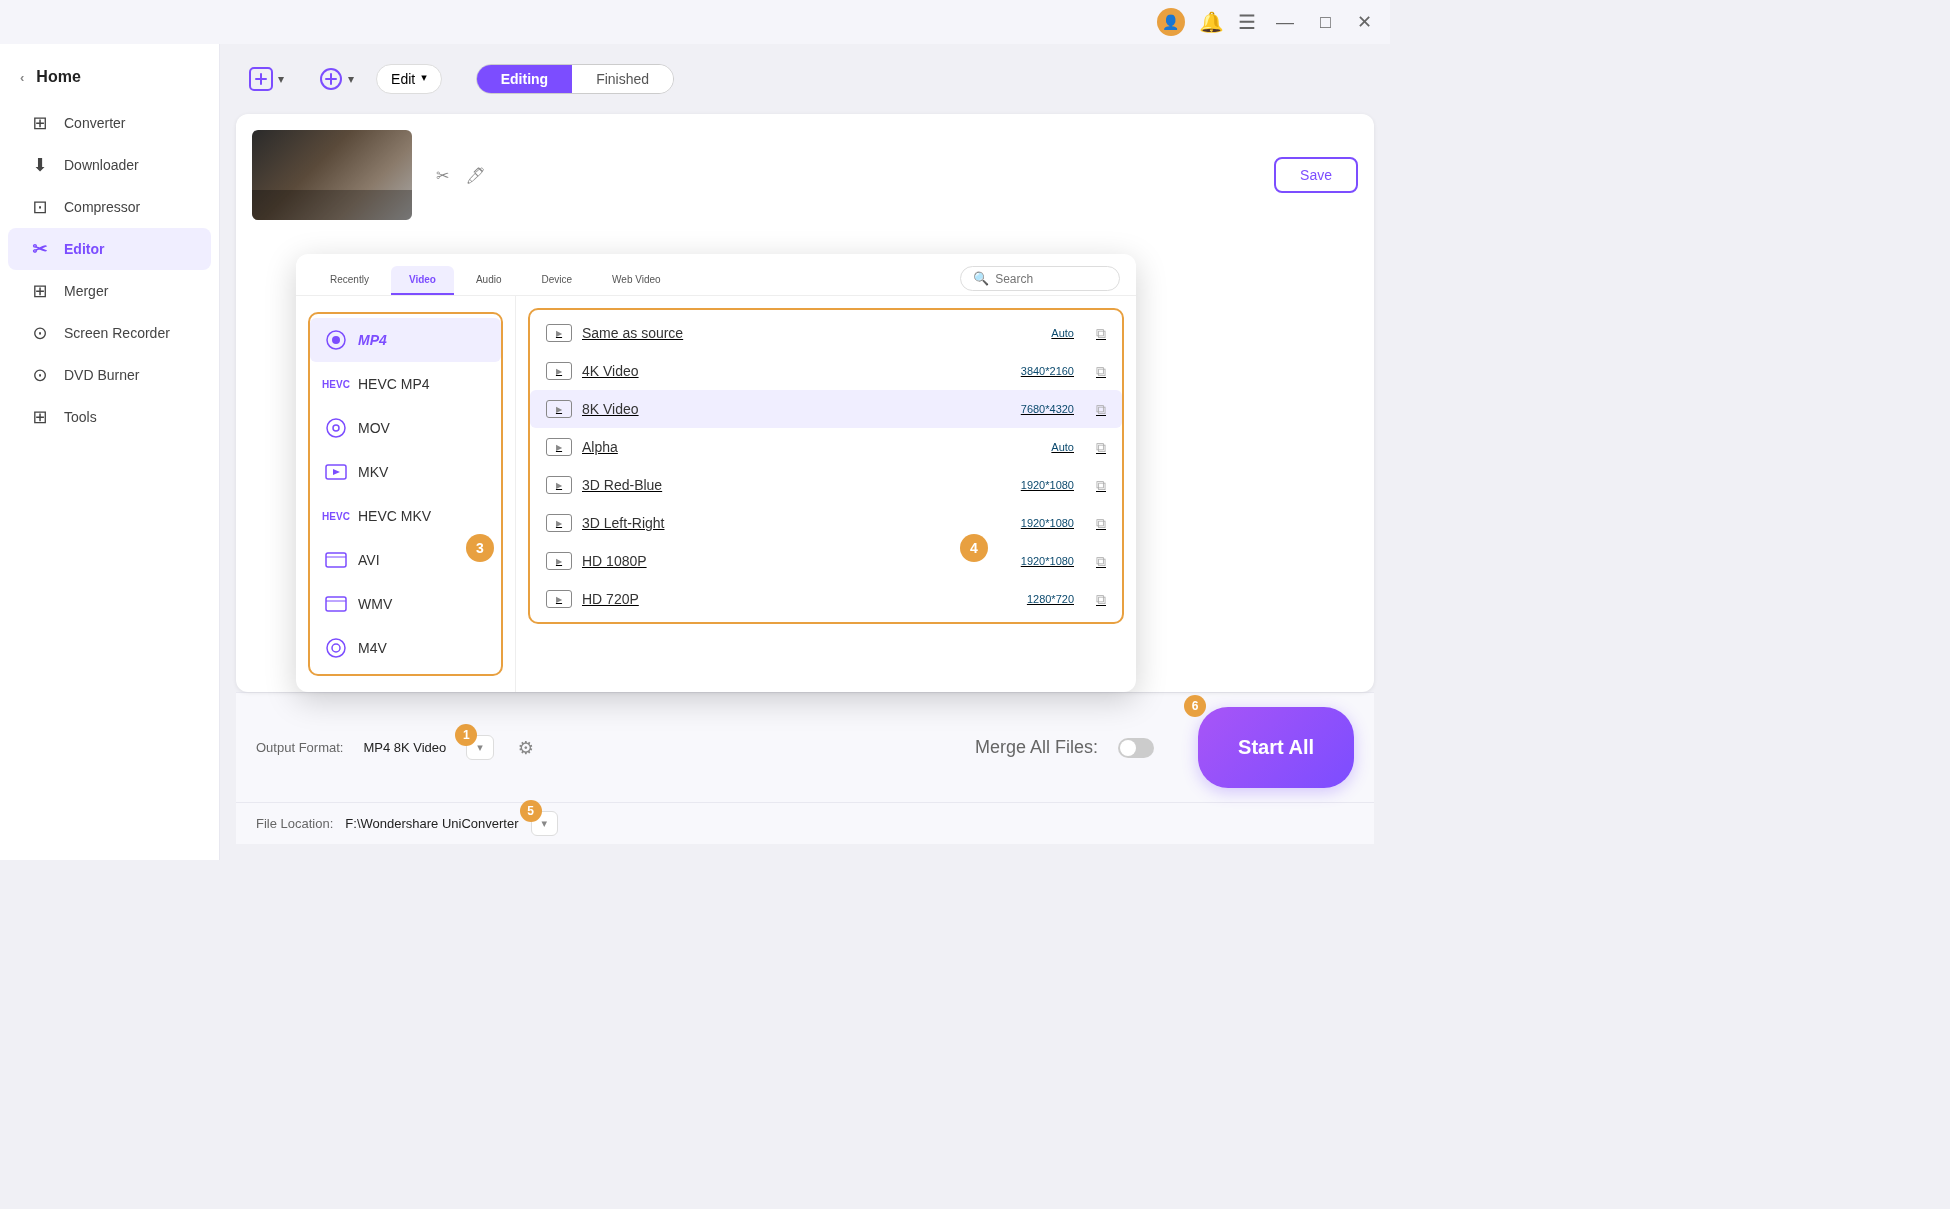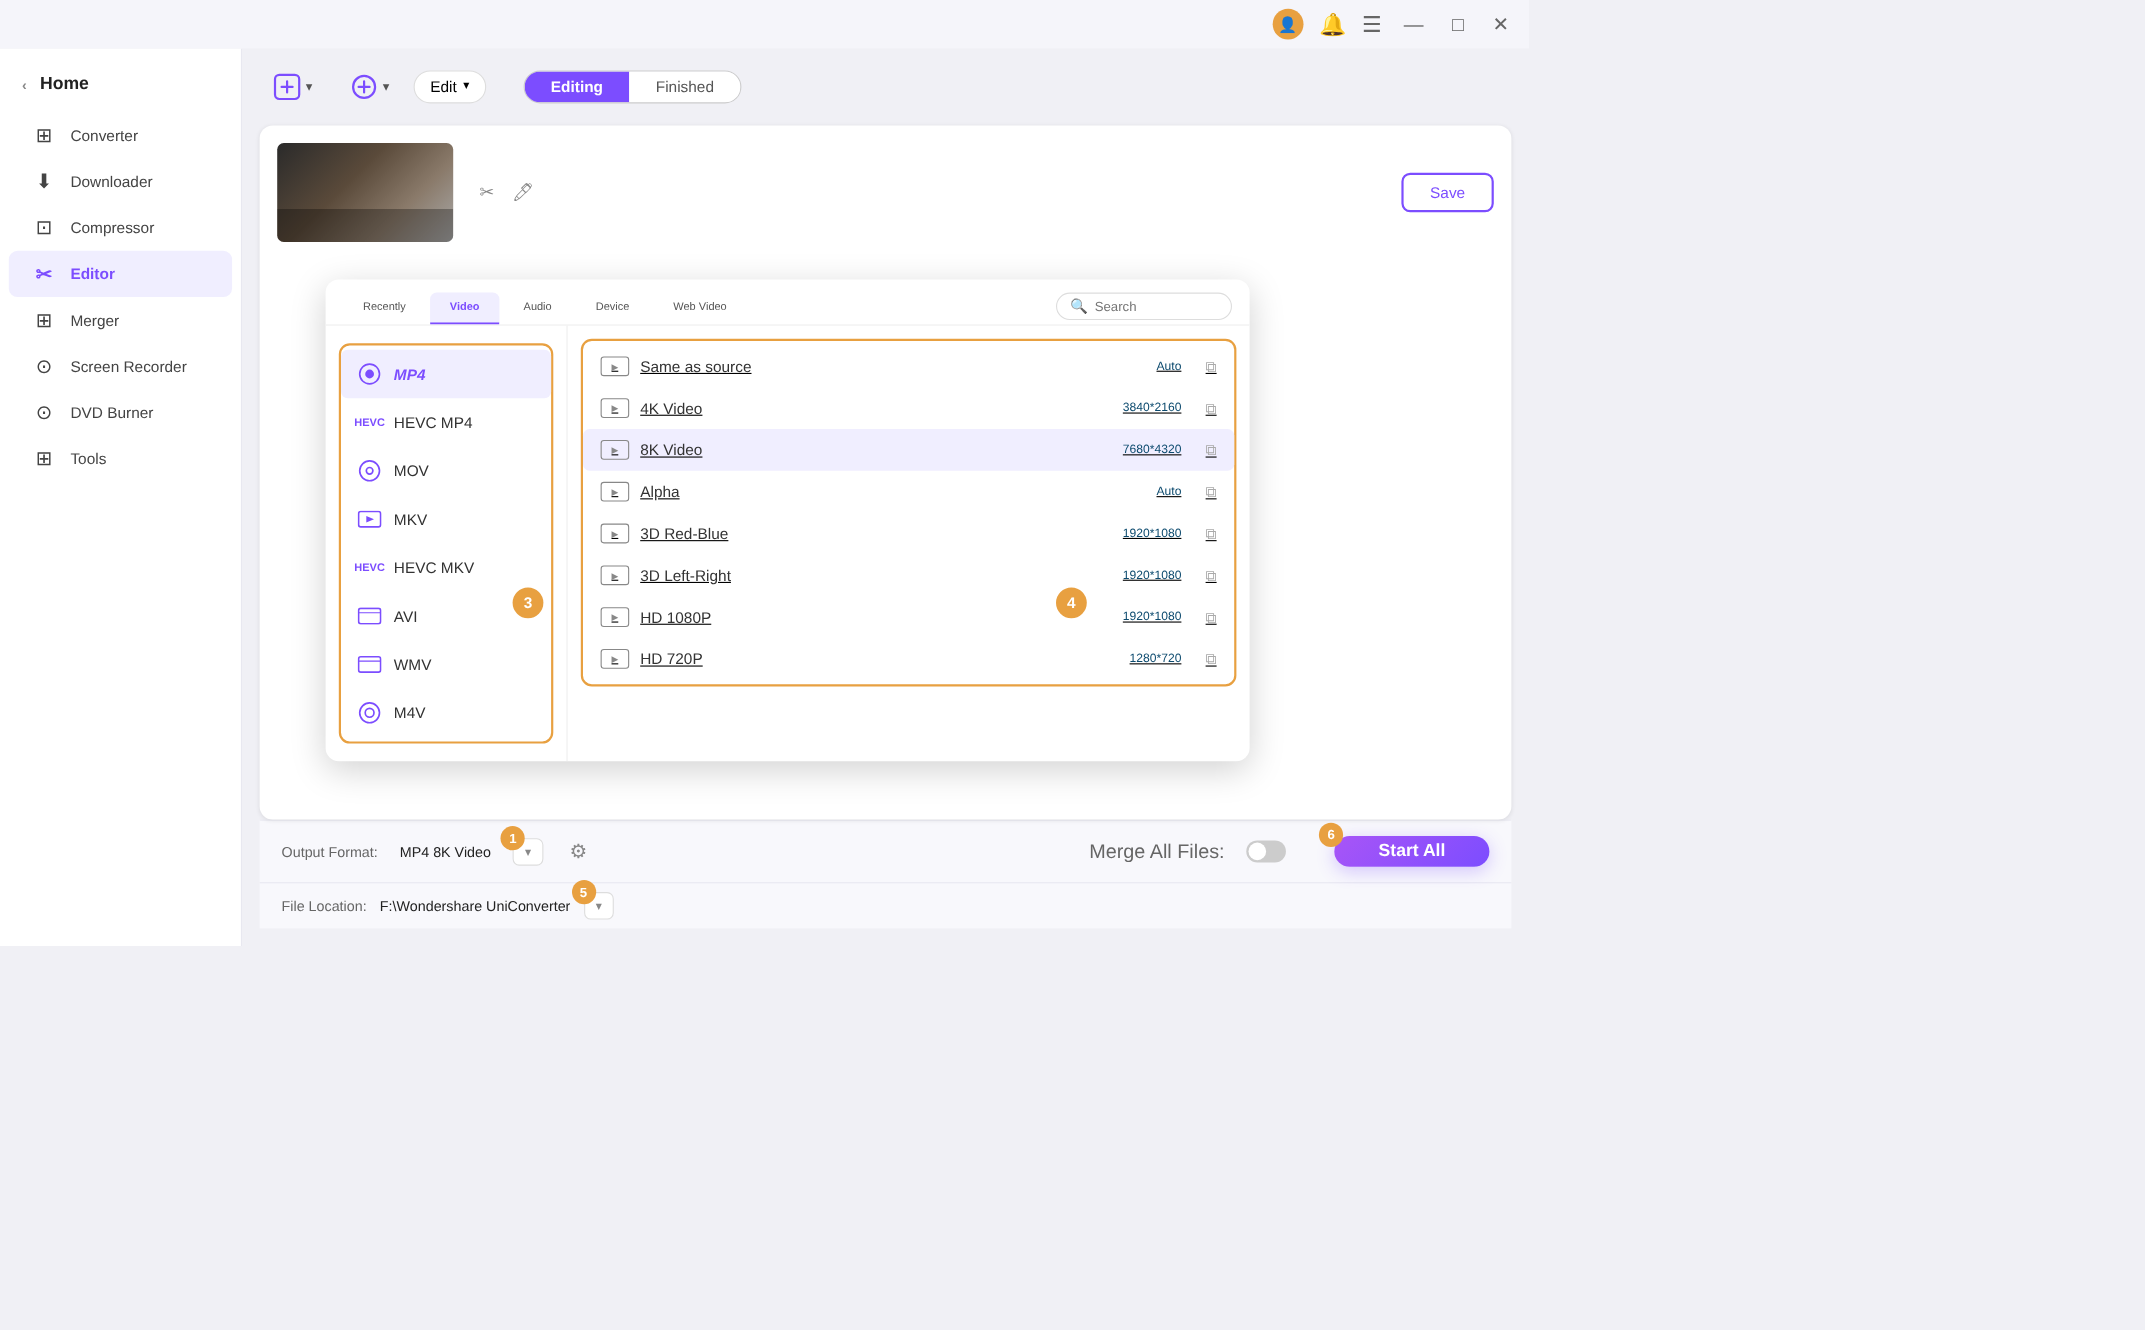--- a/index.html
+++ b/index.html
@@ -409,26 +409,26 @@
       content: '';
       position: absolute;
       width: 16px; height: 16px;
       background: white;
       border-radius: 50%;
       top: 2px; left: 2px;
       transition: left 0.2s;
     }
     .start-btn {
       margin-left: auto;
-      padding: 5px 40px;
+      padding: 29px 40px;
       background: linear-gradient(135deg, #a855f7, #7c4dff);
       color: white;
       border: none;
       border-radius: 30px;
-      font-size: 16px;
+      font-size: 20px;
       font-weight: 600;
       cursor: pointer;
       box-shadow: 0 4px 16px rgba(124,77,255,0.3);
       position: relative;
     }
 
     .section-divider { flex: 1; }
   </style>
 </head>
 <body>

